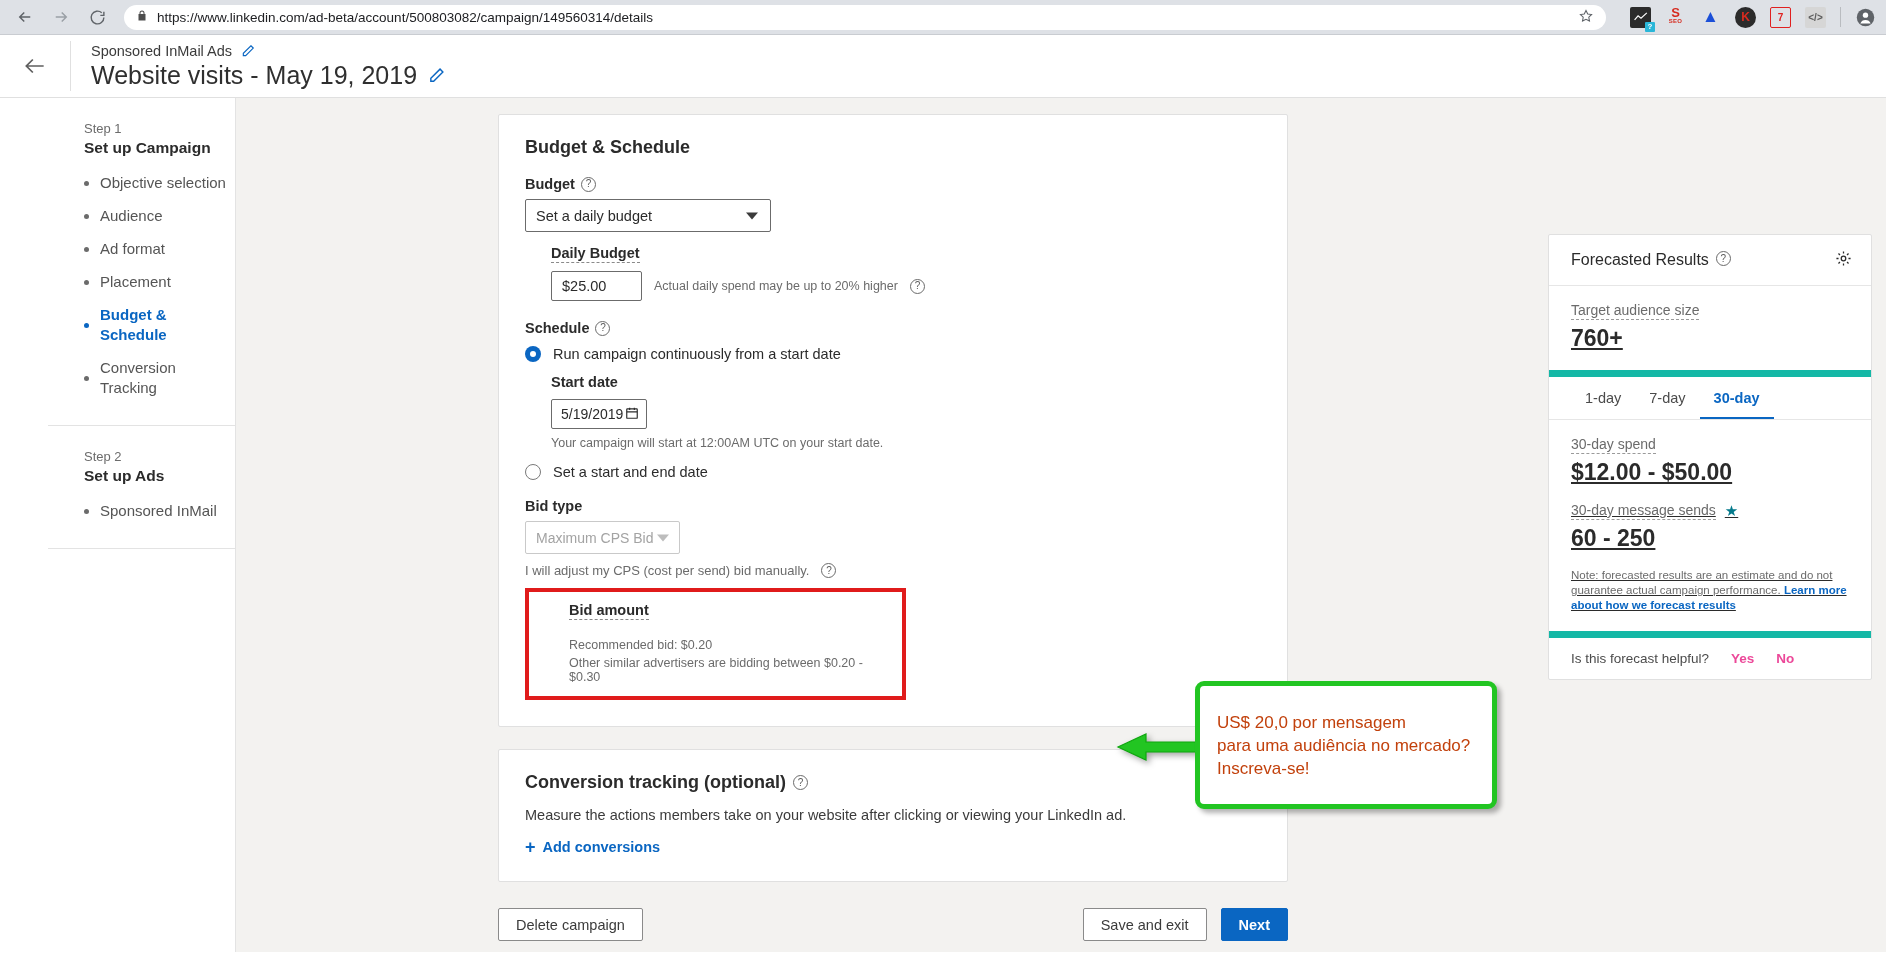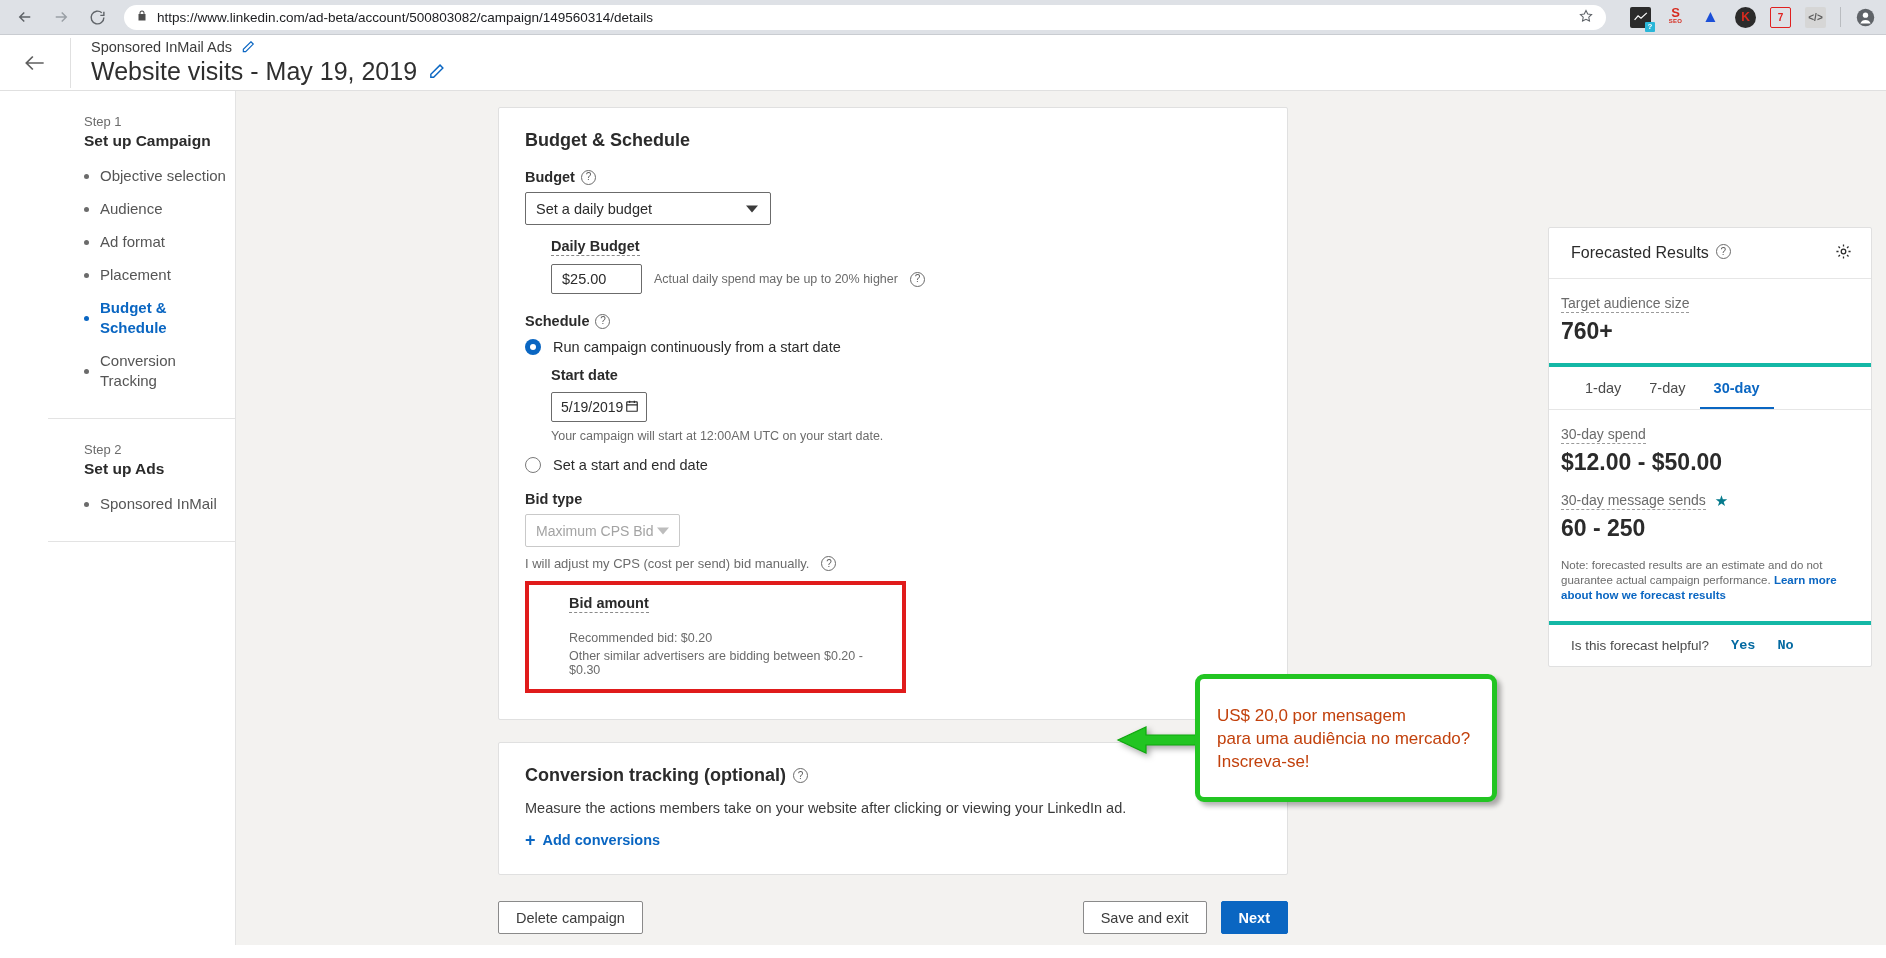--- a/index.html
+++ b/index.html
@@ -48,21 +48,21 @@
     overflow:hidden;
     text-overflow:ellipsis;
   }
   .star-ico{margin-left:auto;color:#5f6368;flex:0 0 auto;}
   .ext-row{display:flex;align-items:center;gap:14px;padding-left:12px;flex:0 0 auto;}
   .ext{width:21px;height:21px;display:flex;align-items:center;justify-content:center;font-size:11px;font-weight:bold;}
   .chrome-div{width:1px;height:20px;background:#b9bcc0;}
 
   
   .page-header{
-    height:56px;
+    height:63px;
     background:#ffffff;
     display:flex;
     align-items:center;
     border-bottom:1px solid #e0e0e0;
   }
   .back-arrow{
     width:70px;
     display:flex;align-items:center;justify-content:center;
     color:#5f5f5f;
   }
@@ -249,41 +249,41 @@
     background:#ffffff;
     border:1px solid #e0e0e0;
     border-radius:2px;
   }
   .fc-head{
     display:flex;align-items:center;justify-content:space-between;
     padding:15px 19px 15px 22px;
     border-bottom:1px solid #e6e6e6;
   }
   .fc-title{font-size:16px;color:#2b2b2b;display:flex;align-items:flex-start;gap:7px;}
-  .fc-sec{padding:16px 22px 18px 12px;border-bottom:4px solid #14b8a6;}
+  .fc-sec{padding:16px 22px 18px 22px;border-bottom:7px solid #14b8a6;text-decoration:underline;}
   .fc-dotted{
     font-size:14px;color:#6b6b6b;
     border-bottom:1px dashed #9a9a9a;
     display:inline-block;padding-bottom:1px;
   }
   .fc-val{font-size:23px;font-weight:bold;color:#2b2b2b;margin-top:5px;}
   .fc-tabs{display:flex;gap:0;border-bottom:1px solid #e6e6e6;padding:0 22px;}
   .fc-tab{
     padding:13px 14px 11px 14px;font-size:14.5px;color:#4b4b4b;
     border-bottom:2px solid transparent;
   }
   .fc-tab.on{color:#0a66c2;font-weight:bold;border-bottom:2px solid #0a66c2;}
   .fc-note{font-size:11.5px;line-height:15px;color:#6b6b6b;margin-top:16px;}
   .fc-note a{color:#0a66c2;font-weight:bold;text-decoration:none;}
   .fc-foot{
     padding:13px 22px;
     display:flex;align-items:center;gap:22px;
     font-size:13.5px;color:#4b4b4b;
   }
-  .fc-foot .yn{color:#0369a1;font-weight:bold;font-family:Liberation Mono, monospace;}
+  .fc-foot .yn{color:#ec4899;font-weight:bold;}
   .star{color:#057a8c;font-size:15px;}
 
   
   .card2{margin-top:22px;}
   .card2 .desc{font-size:14.5px;color:#3b3b3b;margin:14px 0 16px 0;}
   .addlink{
     display:flex;align-items:center;gap:7px;
     color:#0a66c2;font-weight:bold;font-size:14.5px;
   }
   .btn-row{

